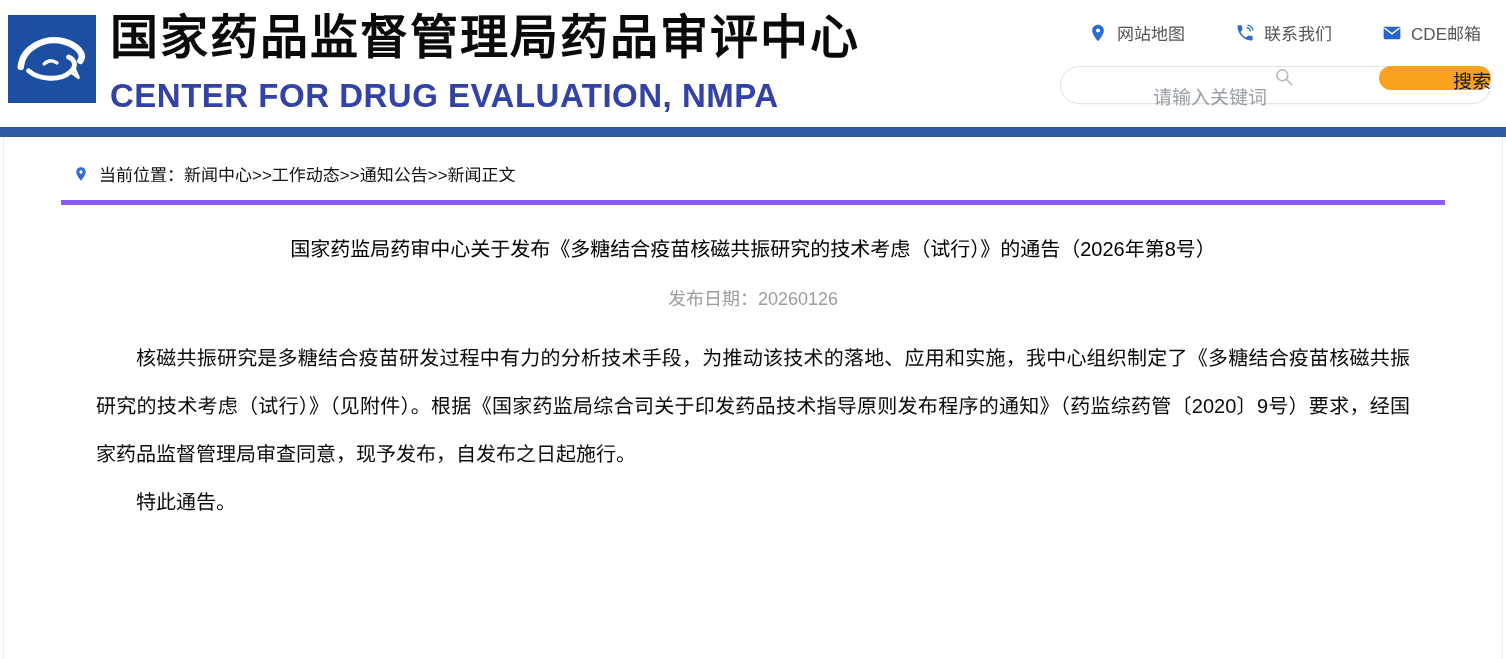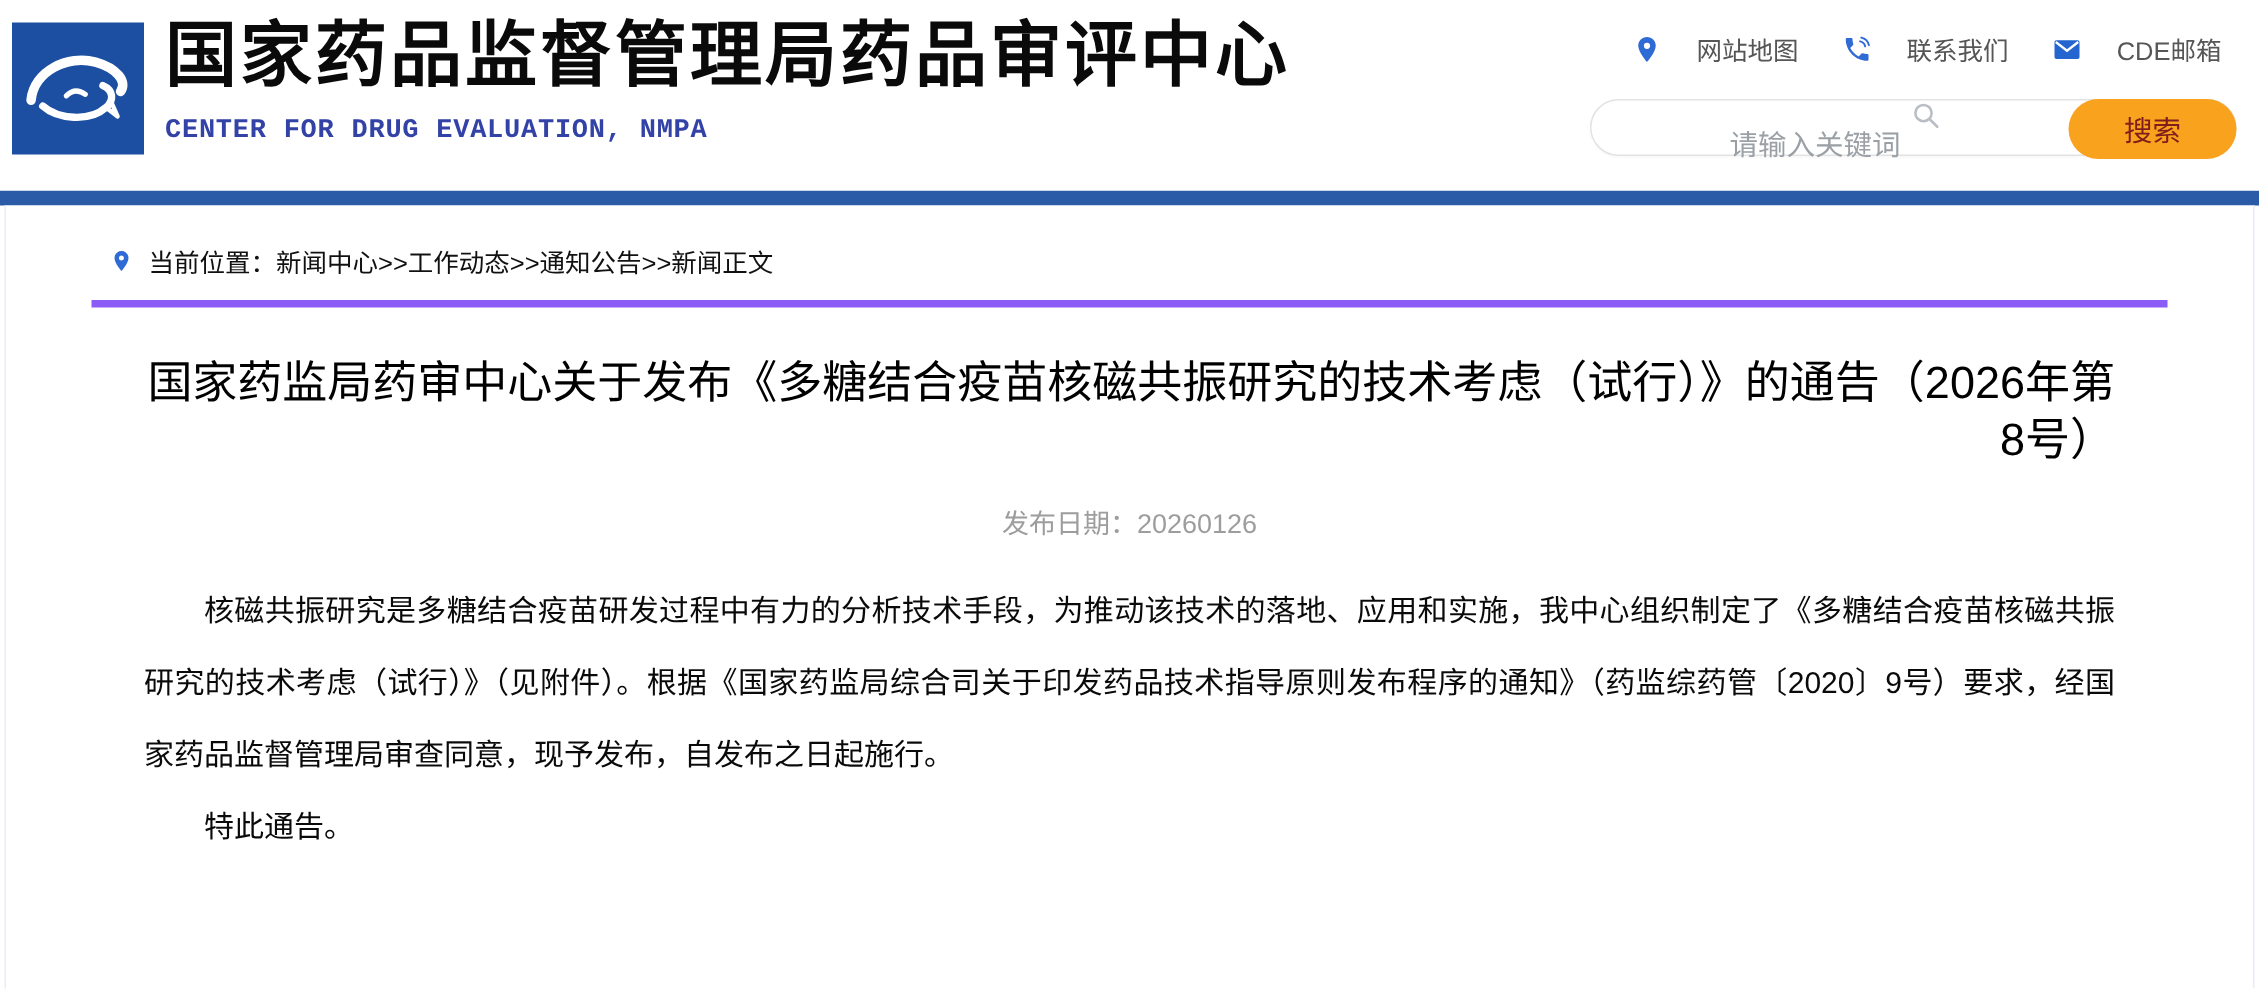--- a/index.html
+++ b/index.html
@@ -6,53 +6,53 @@
   * { margin: 0; padding: 0; box-sizing: border-box; }
   html, body { background: #ffffff; font-family: "Liberation Sans", "DejaVu Sans", sans-serif; }
   body { width: 1506px; height: 659px; overflow: hidden; color: #000; }
 
   
   .header { height: 127px; background: #fff; position: relative; padding: 14px 0 0 8px; }
   .logo-box { position: absolute; left: 8px; top: 14px; width: 88px; height: 90px; }
   .logo-box svg { display: block; width: 100%; height: 100%; }
   .brand { position: absolute; left: 110px; top: 12px; }
   .brand-title { font-size: 48px; font-weight: 800; color: #0a0a0a; letter-spacing: 2px; line-height: 1.1; }
-  .brand-sub { margin-top: 12px; font-size: 18px; font-weight: 700; color: #3342a6; letter-spacing: 0.5px; font-family: Liberation Mono, monospace; }
+  .brand-sub { margin-top: 12px; font-size: 33px; font-weight: 700; color: #3342a6; letter-spacing: 0.5px; }
 
   .header-right { position: absolute; right: 15px; top: 20px; width: 431px; }
   .quick-links { display: flex; justify-content: space-between; padding: 0 10px 0 28px; }
-  .quick-link { display: flex; align-items: center; gap: 23px; font-size: 17px; color: #565656; cursor: pointer; text-decoration: none; }
+  .quick-link { display: flex; align-items: center; gap: 9px; font-size: 17px; color: #565656; cursor: pointer; text-decoration: none; }
   .quick-link svg { width: 20px; height: 20px; }
 
   .search-bar { position: relative; margin-top: 21px; height: 38px; width: 431px;
                 border: 1px solid #e3e3e3; border-radius: 19px; background: #fff;
                 display: flex; align-items: center; box-shadow: 0 1px 2px rgba(0,0,0,0.03); flex-direction: column; }
   .search-bar .mag { margin-left: 16px; width: 20px; height: 20px; flex: 0 0 auto; }
   .search-input { flex: 1; border: none; outline: none; background: transparent;
                   font-size: 19px; color: #333; padding: 0 12px; font-family: inherit; }
   .search-input::placeholder { color: #9aa0a6; }
-  .search-btn { position: absolute; right: -1px; top: -1px; height: 40px; width: 112px;
-                border: none; border-radius: 20px; background: #f9a21d; color: #7f1d1d;
-                font-size: 19px; cursor: pointer; font-family: inherit; }
+  .search-btn { position: absolute; right: -1px; top: -1px; height: 24px; width: 112px;
+                border: none; border-radius: 20px; background: #f9a21d; color: #0f172a;
+                font-size: 19px; cursor: pointer; font-family: inherit; text-align: right; }
 
   
   .blue-bar { height: 10px; background: #2b5aa7; width: 100%; }
 
   
   .main { margin: 0 3px; min-height: 522px; background: #fff;
           border-left: 1px solid #e7edf6; border-right: 1px solid #e7edf6; }
 
   .breadcrumb-wrap { margin: 0 57px; padding: 24px 0 14px 12px; border-bottom: 5px solid #8b5cf6;
                      display: flex; align-items: center; gap: 10px; }
   .breadcrumb-wrap svg { width: 16px; height: 20px; flex: 0 0 auto; }
   .breadcrumb-text { font-size: 17px; color: #111; }
 
   .article { padding: 0 92px; }
-  .article-title { margin: 32px auto 0; max-width: 1316px; text-align: right;
-                   font-size: 30px; font-weight: 400; color: #000; line-height: 1.25; }
+  .article-title { margin: 32px auto 0; max-width: 1316px; text-align: center;
+                   font-size: 20px; font-weight: 400; color: #000; line-height: 1.25; }
   .article-date { margin-top: 22px; text-align: center; font-size: 18px; color: #9d9d9d; }
 
   .article-body { margin-top: 24px; font-size: 20px; line-height: 48px; color: #0a0a0a; text-align: justify; }
   .article-body p { text-indent: 2em; }
   .attachment-line { margin-top: 40px; text-indent: 1.5em; font-size: 20px; line-height: 43px; color: #0a0a0a; }
 </style>
 </head>
 <body>
 
 <div class="header">

